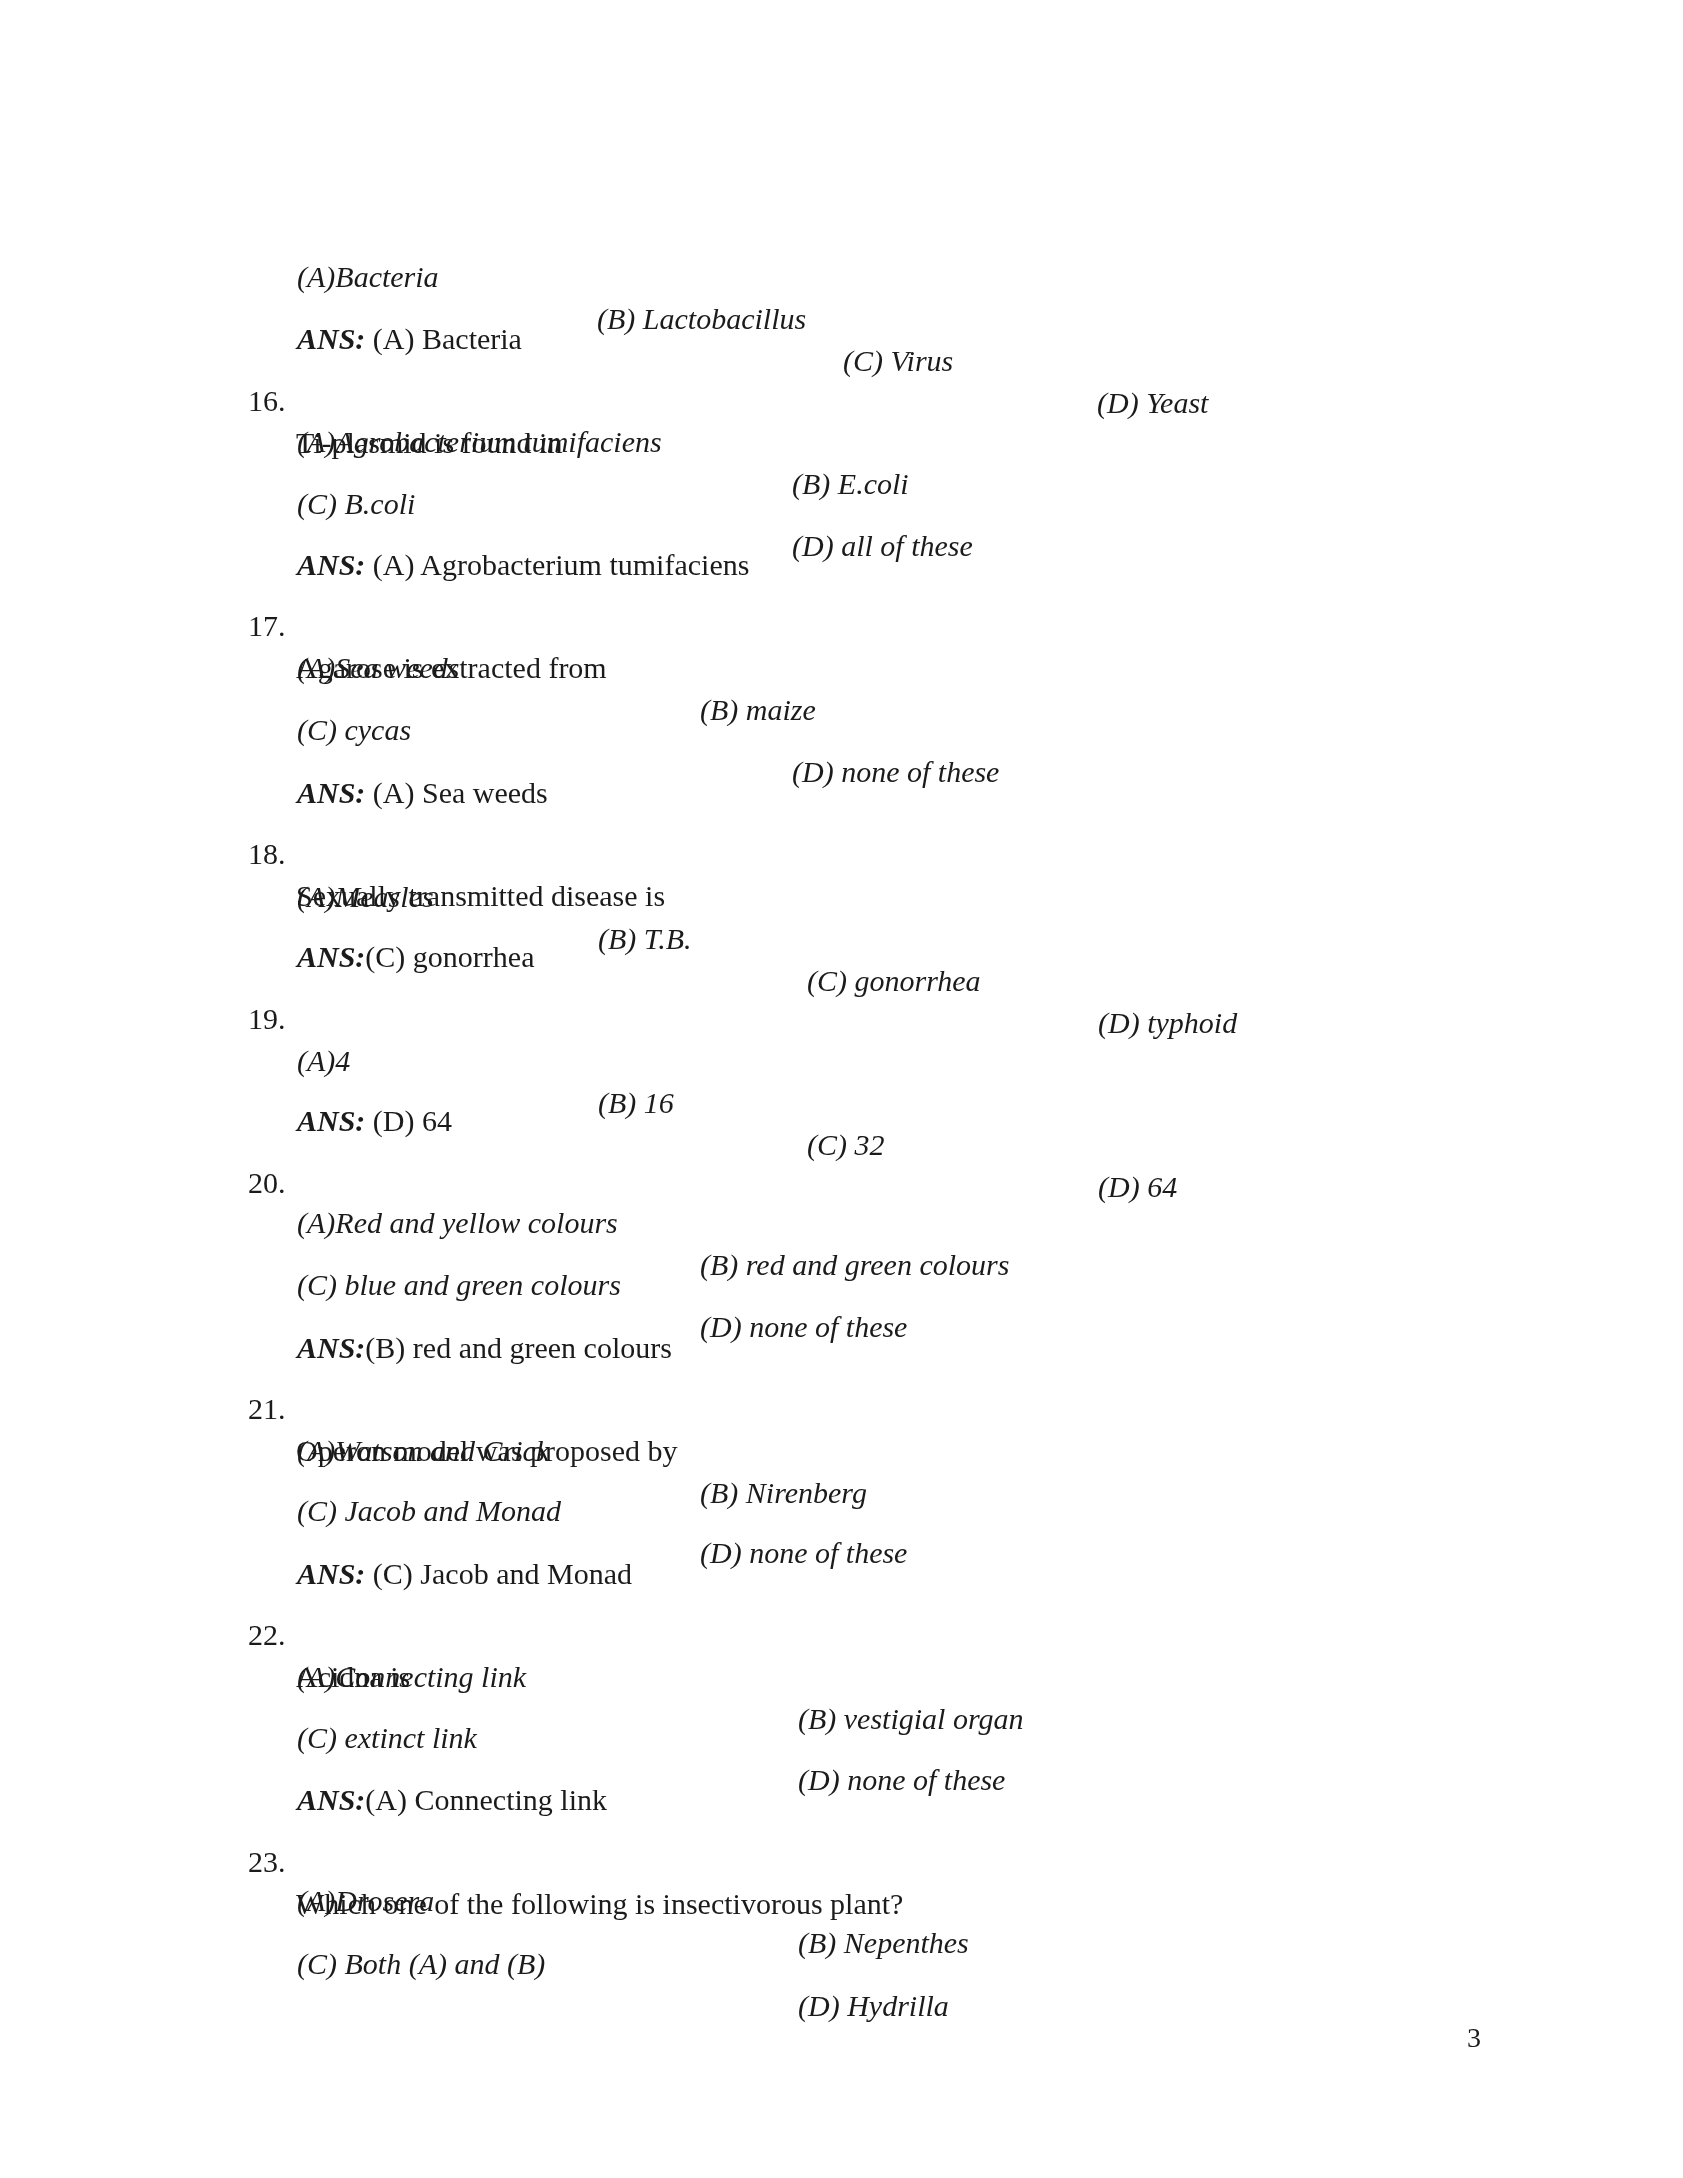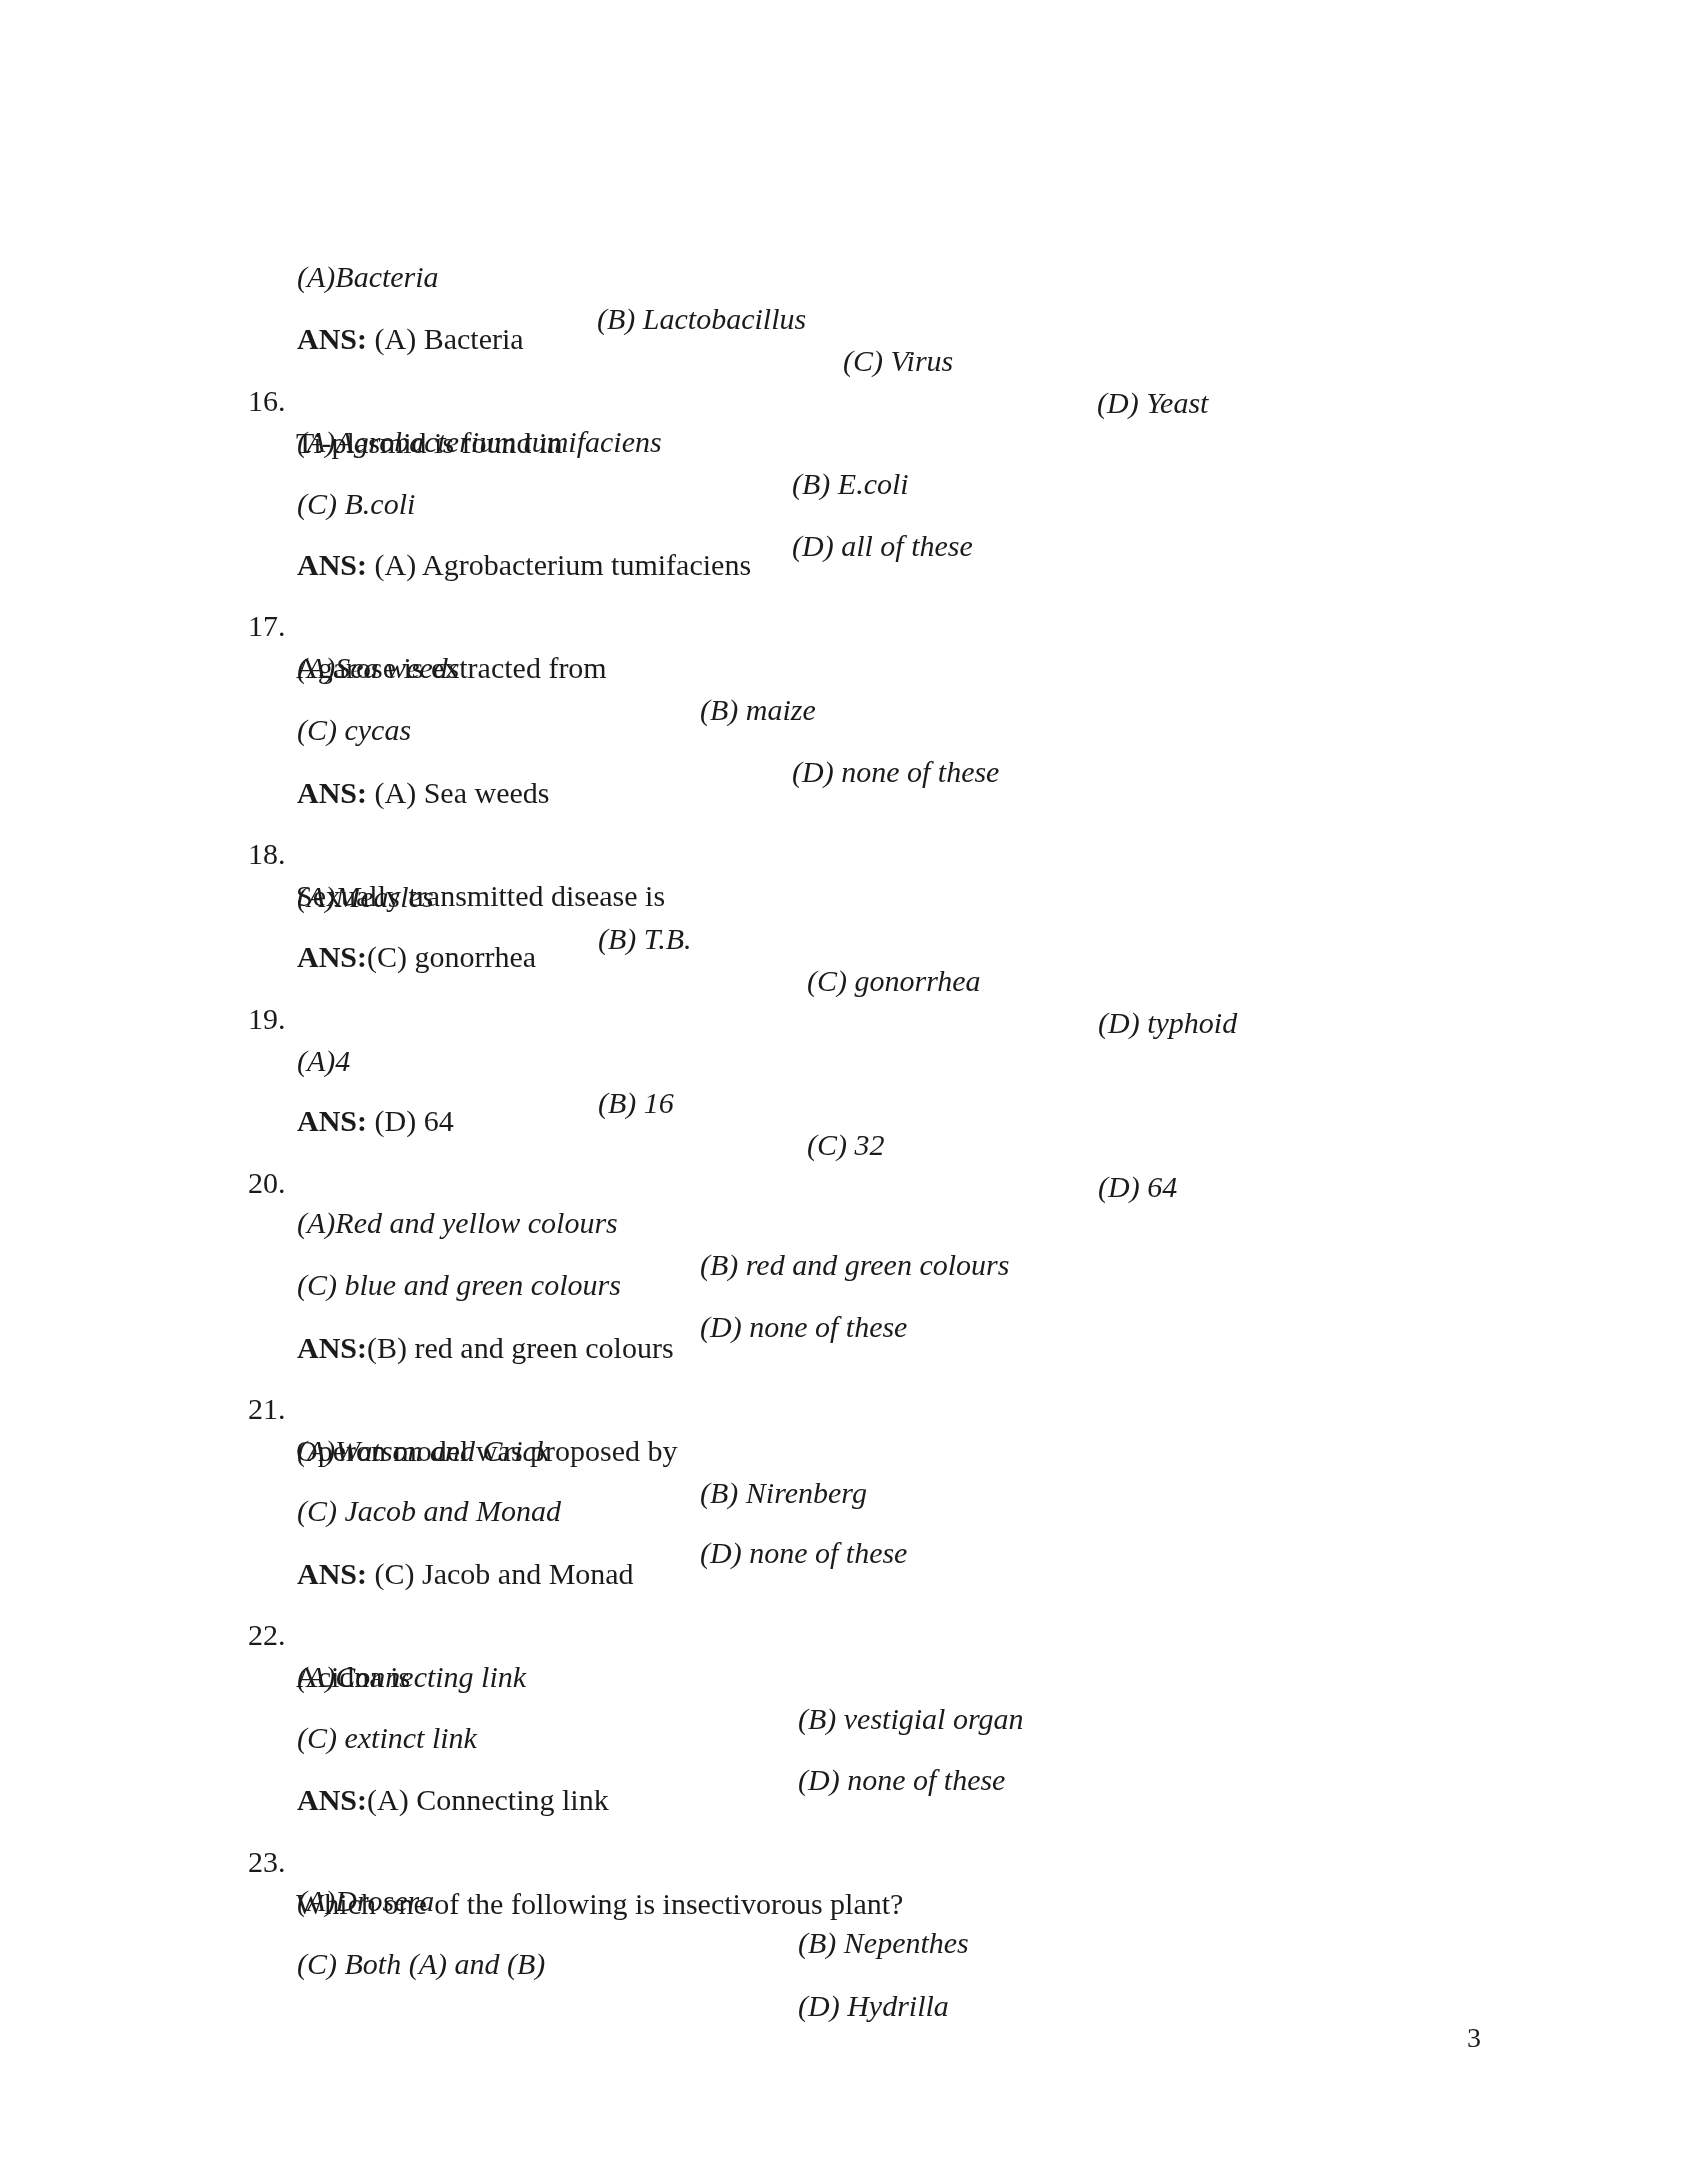--- a/index.html
+++ b/index.html
@@ -19,21 +19,21 @@
     left: 0;
     width: 100%;
     height: 42px;
     line-height: 42px;
     white-space: pre;
   }
   .qnum  { position: absolute; left: 248px; }
   .qtext { position: absolute; left: 296px; }
   .opt   { position: absolute; font-style: italic; }
   .answrap { position: absolute; left: 297px; }
-  .ans-label { font-weight: bold; }
+  .ans-label { font-weight: bold; font-style: italic; }
   .pagenum {
     position: absolute;
     left: 1467px;
     top: 2020px;
     height: 36px;
     line-height: 36px;
     font-size: 28px;
   }
 </style>
 </head>

